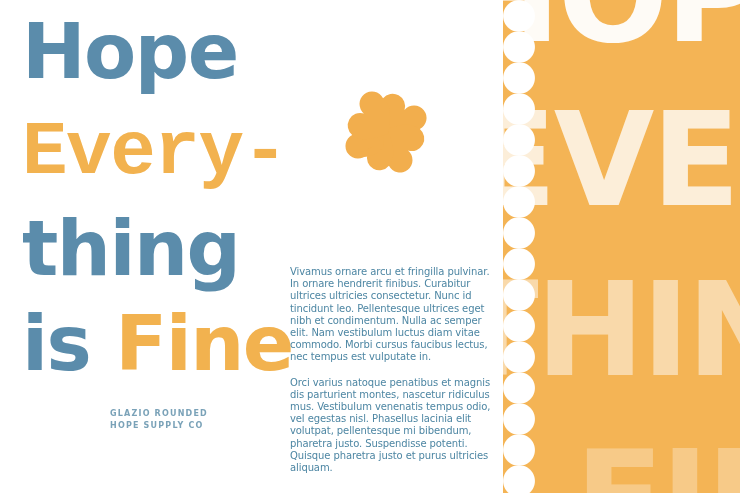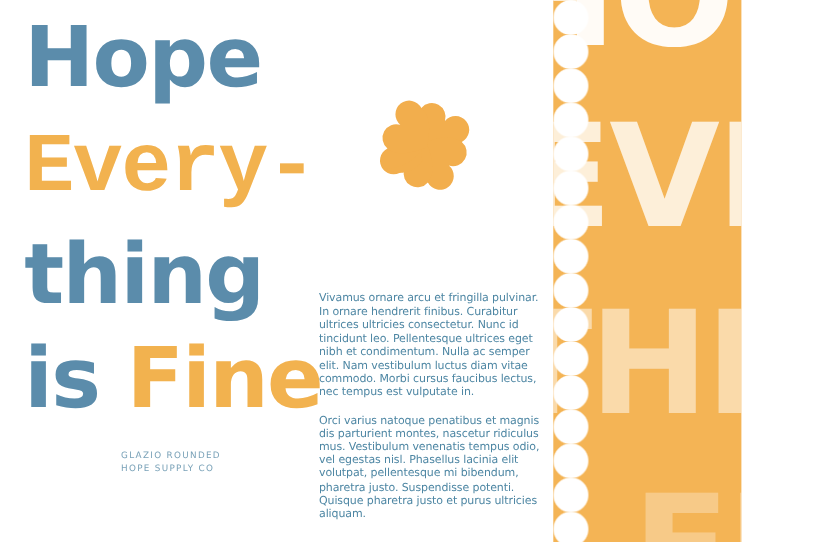--- a/index.html
+++ b/index.html
@@ -1,17 +1,17 @@
 <!DOCTYPE html>
 <html style="--body: #4d86a3; --caption: #7aa2b8; --orange: #f4b455; --clover: #f2ae4d;"><head>
 <meta charset="utf-8">
 <style>
   html,body { margin:0; padding:0; background:#fff; }
   .page {
-    position:relative; width:674px; height:493px; overflow:hidden;
+    position:relative; width:740px; height:493px; overflow:hidden;
     background:#ffffff; font-family:"DejaVu Sans", sans-serif;
   }
 
   
   .headline {
     position:absolute; left:22px; top:4px;
     font-weight:700; font-size:76px; line-height:95px; letter-spacing:-1.5px;
   }
   .h-line { white-space:nowrap; }
 
@@ -21,21 +21,21 @@
   
   .body-copy {
     position:absolute; left:290px; top:266px; width:202px;
     color:var(--body,#4d86a3); font-size:10px; line-height:12.2px; letter-spacing:-0.1px;
   }
   .body-copy p { margin:0 0 13px 0; }
 
   
   .caption {
     position:absolute; left:110px; top:408px;
-    font-size:8px; font-weight:400; letter-spacing:1.2px; line-height:12px;
+    font-size:8px; font-weight:700; letter-spacing:1.2px; line-height:12px;
     color:var(--caption,#7aa2b8);
   }
 
   
   .panel {
     position:absolute; left:503px; top:0; width:237px; height:493px;
     background:var(--orange,#f4b455); overflow:hidden;
   }
   .panel-word {
     position:absolute; font-weight:700; font-size:130px; line-height:130px;

